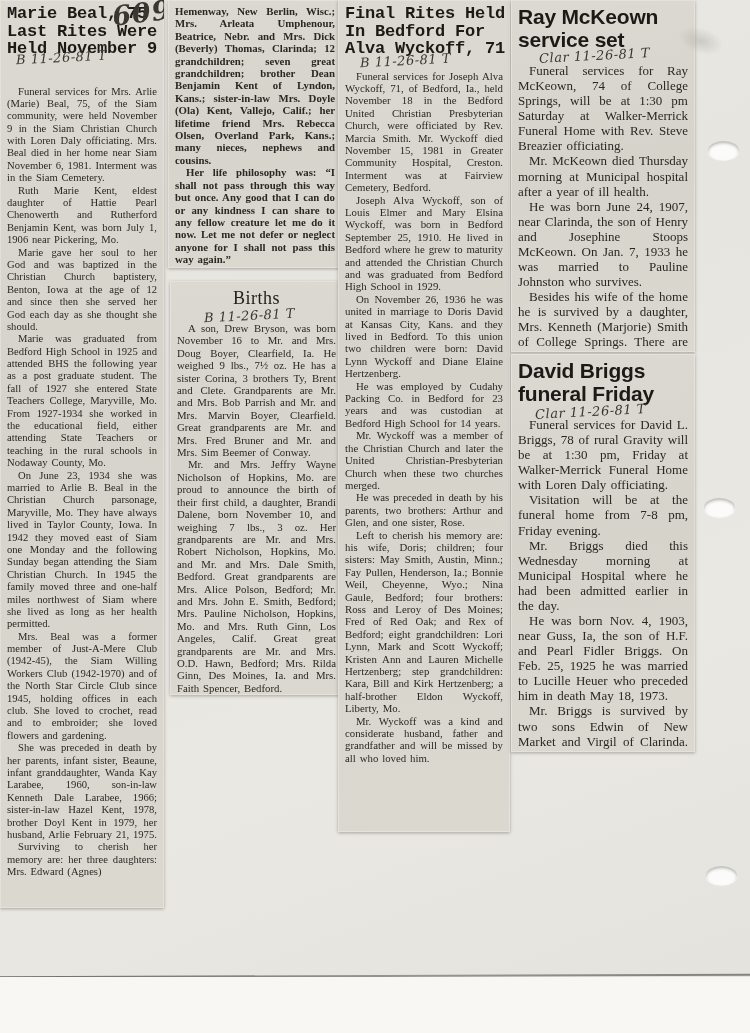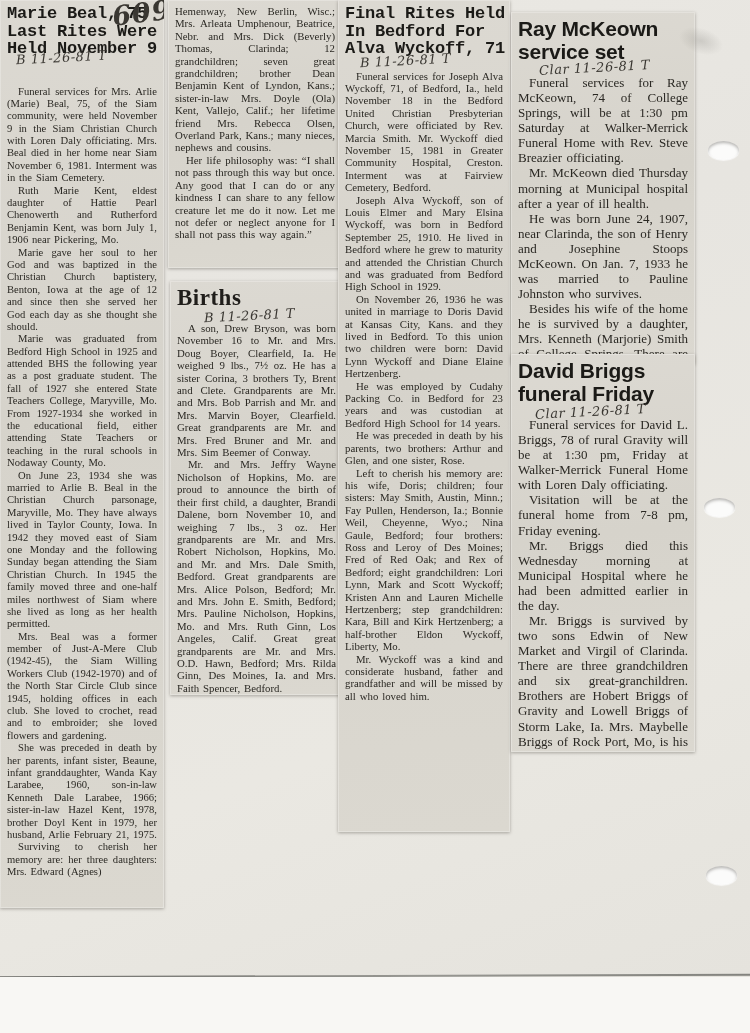--- a/index.html
+++ b/index.html
@@ -49,22 +49,22 @@
     font-family:"Liberation Sans", sans-serif;
     font-weight:bold;
     color:#1b1a17;
     letter-spacing:-.2px;
   }
   .hl-line { display:block; white-space:nowrap; }
   .hl-md .hl-line { font-size:17px; line-height:17.5px;font-family:Liberation Mono, monospace; }
   .hl-lg .hl-line { font-size:21px; line-height:23px; }
   .births-heading {
     font-family:"Liberation Serif", serif;
-    font-weight:bold; font-size:23px; line-height:24px;
-    color:#201e1b; letter-spacing:.5px;
+    font-weight:normal; font-size:18px; line-height:24px;
+    text-align:center; color:#201e1b; letter-spacing:.5px;
   }
   .article-body .np-p {
     text-align:justify;
     text-indent:11px;
     color:#2a2823;
     word-spacing:1.2px;
   }
   .body-sm .np-p { font-size:10.6px; line-height:1.17; }
   .body-md .np-p { font-size:10.8px; line-height:1.15; }
   .body-lg .np-p { font-size:13px; line-height:1.16; }
@@ -78,24 +78,24 @@
     white-space:nowrap;
     letter-spacing:.5px;
   }
   .hw-date { font-size:13px; transform:rotate(-3deg); }
   .hw-number { font-size:27px; font-weight:bold; transform:rotate(-7deg); letter-spacing:1px; }
   
   .c-beal      { left:0;   top:0;   width:164px; height:908px; }
   .c-beal-cont { left:168px; top:0; width:174px; height:268px; }
   .c-births    { left:170px; top:281px; width:173px; height:414px; overflow:hidden; }
   .c-wyckoff   { left:338px; top:0; width:172px; height:832px;padding-left:7px; }
-  .c-mckeown   { left:511px; top:0; width:184px; height:352px;margin-top:12px; }
+  .c-mckeown   { left:511px; top:0; width:184px; height:352px; }
   .c-briggs    { left:511px; top:354px; width:184px; height:398px; overflow:hidden; }
   .c-beal      { overflow:hidden; }
-  .c-beal-cont { overflow:hidden; }
+  .c-beal-cont { overflow:hidden;font-weight:bold; }
   .c-wyckoff   { overflow:hidden; }
   .c-mckeown   { overflow:hidden; }
   .mt-annot { margin-top:28px; }
   .mt-annot-sm { margin-top:12px; }
 </style>
 </head>
 <body>
 
 <div class="album-page">
 
@@ -140,20 +140,21 @@
         <span class="hl-line">Final Rites Held</span>
         <span class="hl-line">In Bedford For</span>
         <span class="hl-line">Alva Wyckoff, 71</span>
       </div>
     <div class="handwriting hw-date" style="left:22px; top:53px;">B 11-26-81 T</div>
     <div class="article-body body-md mt-annot-sm">
         <p class="np-p">Funeral services for Joseph Alva Wyckoff, 71, of Bedford, Ia., held November 18 in the Bedford United Christian Presbyterian Church, were officiated by Rev. Marcia Smith. Mr. Wyckoff died November 15, 1981 in Greater Community Hospital, Creston. Interment was at Fairview Cemetery, Bedford.</p>
         <p class="np-p">Joseph Alva Wyckoff, son of Louis Elmer and Mary Elsina Wyckoff, was born in Bedford September 25, 1910. He lived in Bedford where he grew to maturity and attended the Christian Church and was graduated from Bedford High School in 1929.</p>
         <p class="np-p">On November 26, 1936 he was united in marriage to Doris David at Kansas City, Kans. and they lived in Bedford. To this union two children were born: David Lynn Wyckoff and Diane Elaine Hertzenberg.</p>
         <p class="np-p">He was employed by Cudahy Packing Co. in Bedford for 23 years and was custodian at Bedford High School for 14 years.</p>
+        <p class="np-p">Mr. Wyckoff was a member of the Christian Church and later the United Christian-Presbyterian Church when these two churches merged.</p>
         <p class="np-p">He was preceded in death by his parents, two brothers: Arthur and Glen, and one sister, Rose.</p>
         <p class="np-p">Left to cherish his memory are: his wife, Doris; children; four sisters: May Smith, Austin, Minn.; Fay Pullen, Henderson, Ia.; Bonnie Weil, Cheyenne, Wyo.; Nina Gaule, Bedford; four brothers: Ross and Leroy of Des Moines; Fred of Red Oak; and Rex of Bedford; eight grandchildren: Lori Lynn, Mark and Scott Wyckoff; Kristen Ann and Lauren Michelle Hertzenberg; step grandchildren: Kara, Bill and Kirk Hertzenberg; a half-brother Eldon Wyckoff, Liberty, Mo.</p>
         <p class="np-p">Mr. Wyckoff was a kind and considerate husband, father and grandfather and will be missed by all who loved him.</p>
       </div>
   </div>
 
   <div class="clipping c-mckeown">
     <div class="headline hl-lg">
         <span class="hl-line">Ray McKeown</span>
         <span class="hl-line">service set</span>
@@ -171,20 +172,21 @@
   <div class="clipping c-briggs">
     <div class="headline hl-lg">
         <span class="hl-line">David Briggs</span>
         <span class="hl-line">funeral Friday</span>
       </div>
     <div class="handwriting hw-date" style="left:24px; top:50px;">Clar 11-26-81 T</div>
     <div class="article-body body-lg mt-annot-sm">
         <p class="np-p">Funeral services for David L. Briggs, 78 of rural Gravity will be at 1:30 pm, Friday at Walker-Merrick Funeral Home with Loren Daly officiating.</p>
         <p class="np-p">Visitation will be at the funeral home from 7-8 pm, Friday evening.</p>
         <p class="np-p">Mr. Briggs died this Wednesday morning at Municipal Hospital where he had been admitted earlier in the day.</p>
+        <p class="np-p">He was born Nov. 4, 1903, near Guss, Ia, the son of H.F. and Pearl Fidler Briggs. On Feb. 25, 1925 he was married to Lucille Heuer who preceded him in death May 18, 1973.</p>
         <p class="np-p">Mr. Briggs is survived by two sons Edwin of New Market and Virgil of Clarinda. There are three grandchildren and six great-granchildren. Brothers are Hobert Briggs of Gravity and Lowell Briggs of Storm Lake, Ia. Mrs. Maybelle Briggs of Rock Port, Mo, is his step-mother. Half brothers are Ralph Briggs of Clearfield, Ia; Floyd Briggs, Manchester, Ks; and Frank Briggs, Farragut, Ia. Mary Murray of Madrid, Ia, is a half-sister.</p>
         <p class="np-p">He was preceded in death by his parents, wife, one services, two brothers and one step-sister.</p>
         <p class="np-p">Burial will be in the Guss cemetery.</p>
       </div>
   </div>
 
   <div class="smudge"></div>
 </div>
 
 <div class="binder-hole hole-1"></div>

